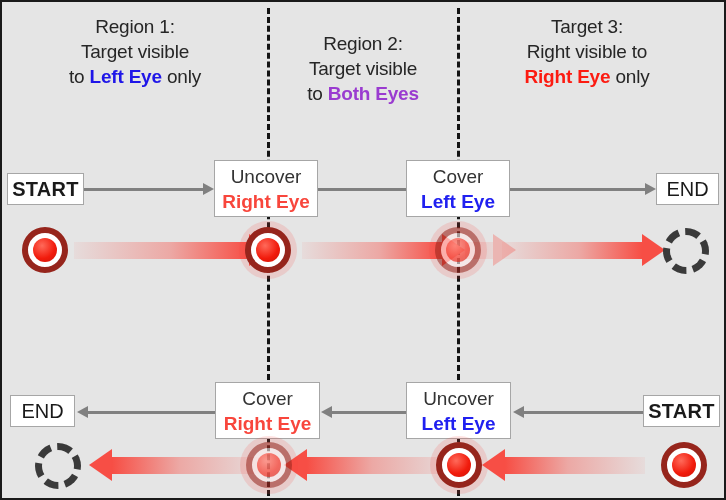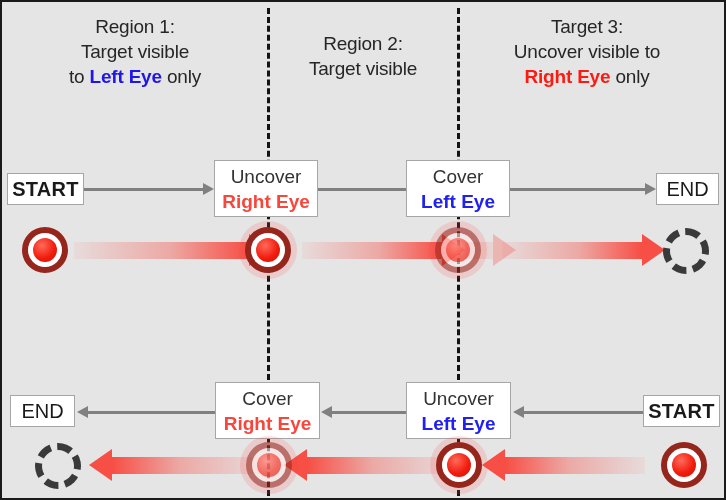--- a/index.html
+++ b/index.html
@@ -167,25 +167,26 @@
 
   <div class="region-head" style="left:18px;top:12px;width:230px;">
     <span class="ttl">Region 1:</span>
     <span class="l2">Target visible</span>
     <span class="l3"><span>to </span><span class="em blue">Left Eye</span><span> only</span></span>
   </div>
 
   <div class="region-head" style="left:272px;top:29px;width:178px;">
     <span class="ttl">Region 2:</span>
     <span class="l2">Target visible</span>
+    <span class="l3"><span>to </span><span class="em purple">Both Eyes</span><span></span></span>
   </div>
 
   <div class="region-head" style="left:462px;top:12px;width:246px;">
     <span class="ttl">Target 3:</span>
-    <span class="l2">Uncover visible to</span>
+    <span class="l2">Right visible to</span>
     <span class="l3"><span></span><span class="em red">Right Eye</span><span> only</span></span>
   </div>
 
   <div class="divider" style="left:265px;top:6px;height:488px;"></div>
   <div class="divider" style="left:455px;top:6px;height:488px;"></div>
 
   <div class="conn" style="left:82px;top:186px;width:119px;">
     <span class="head r"></span>
   </div>
   <div class="conn" style="left:315px;top:186px;width:90px;">

